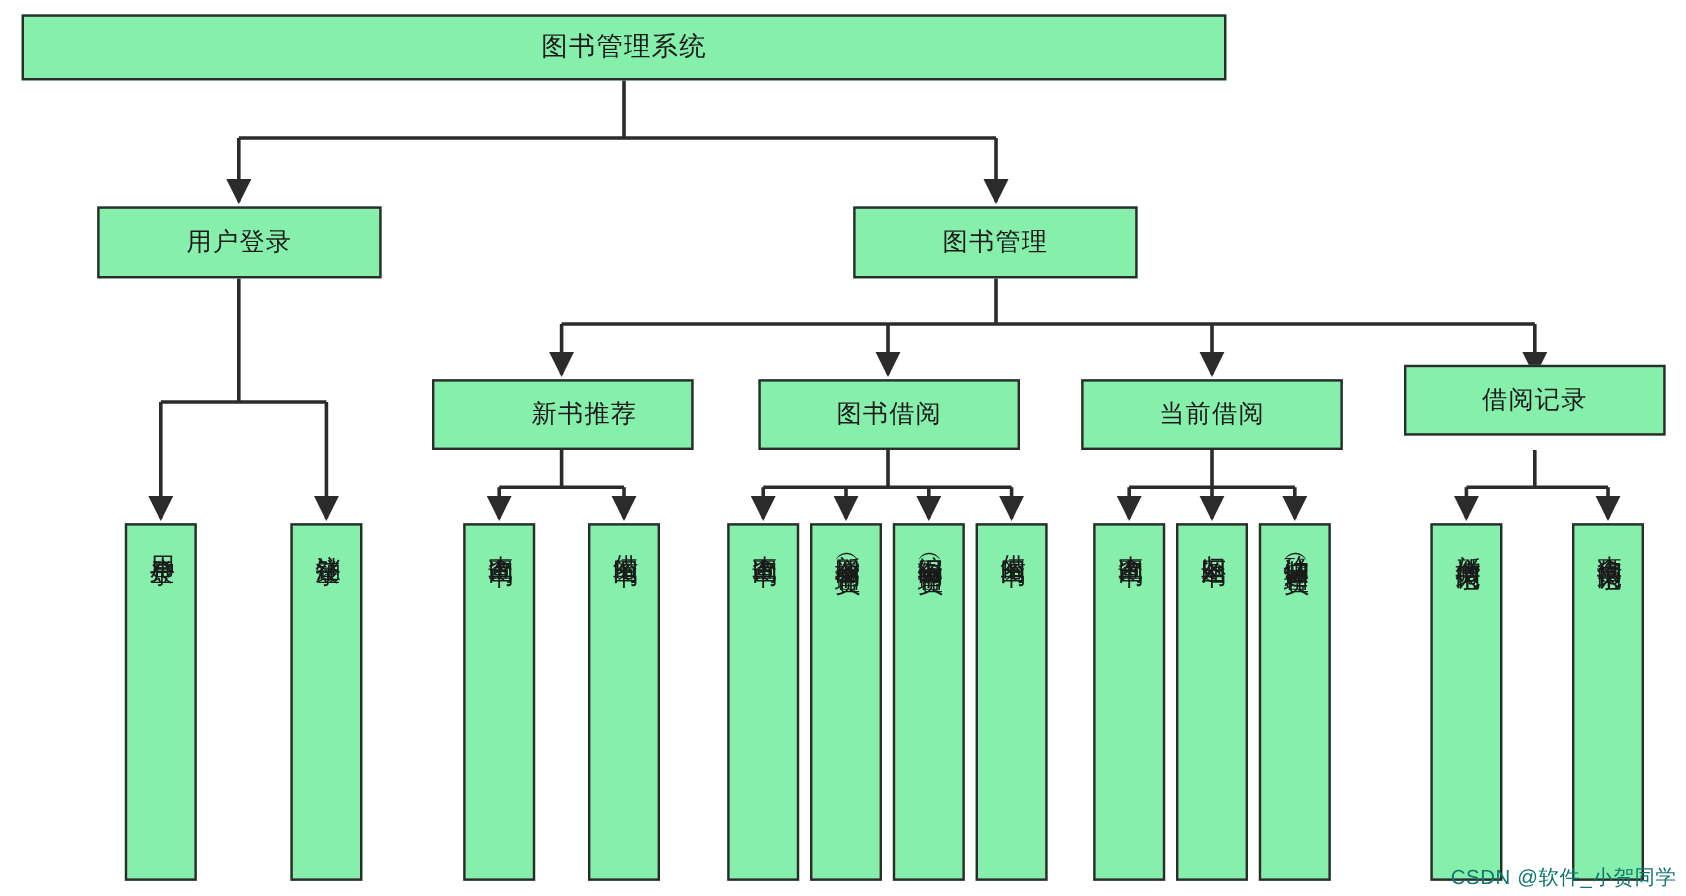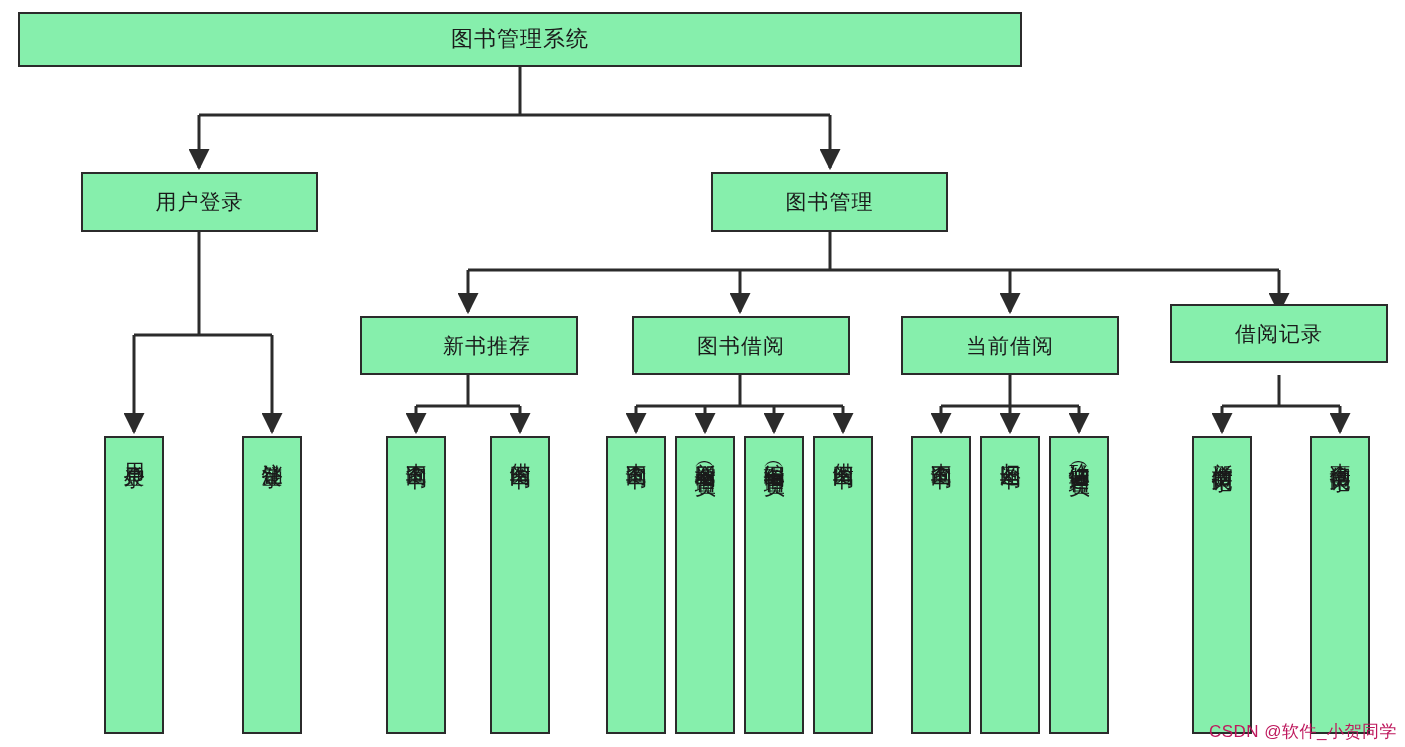--- a/index.html
+++ b/index.html
@@ -58,21 +58,21 @@
     line-height: 1.08;
     letter-spacing: 2px;
     white-space: nowrap;
     display: block;
   }
   .watermark {
     position: absolute;
     right: 8px;
     bottom: 4px;
     font-size: 17px;
-    color: #be185d;
+    color: #0f766e;
     letter-spacing: 0.5px;
     white-space: nowrap;
     z-index: 5;
     font-family: "Liberation Sans", "DejaVu Sans", sans-serif;
   }
 </style>
 </head>
 <body>
 
 <div id="canvas">

